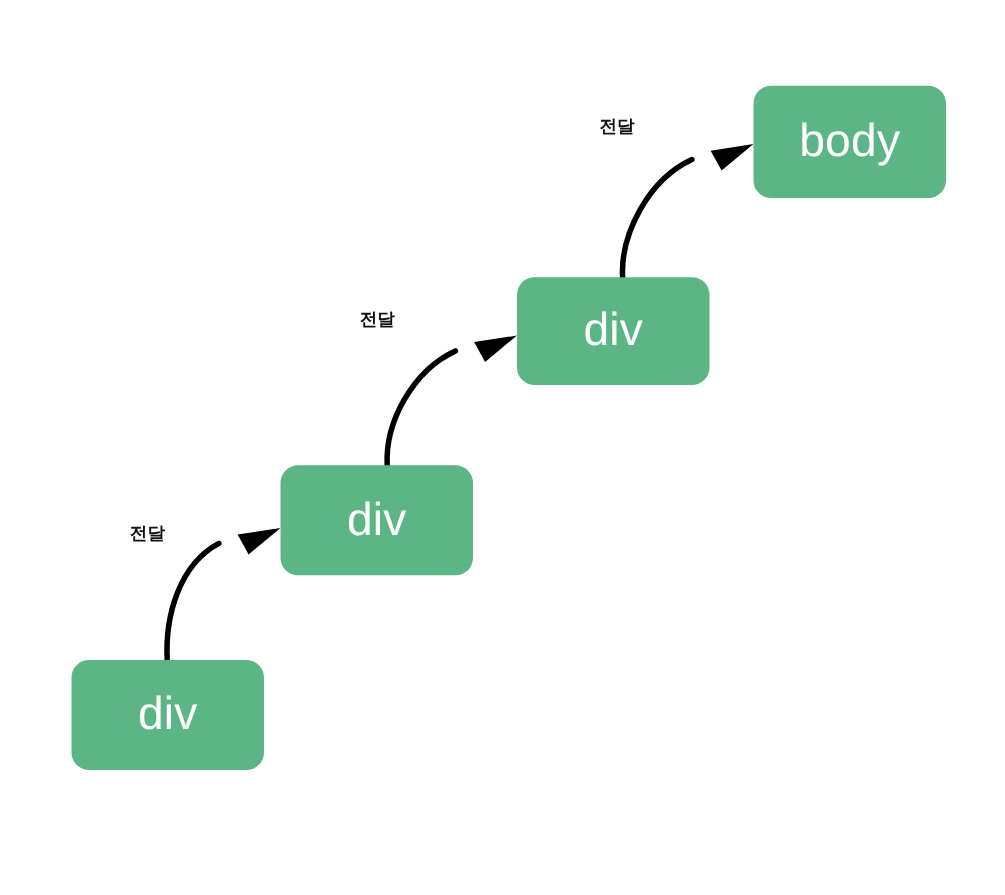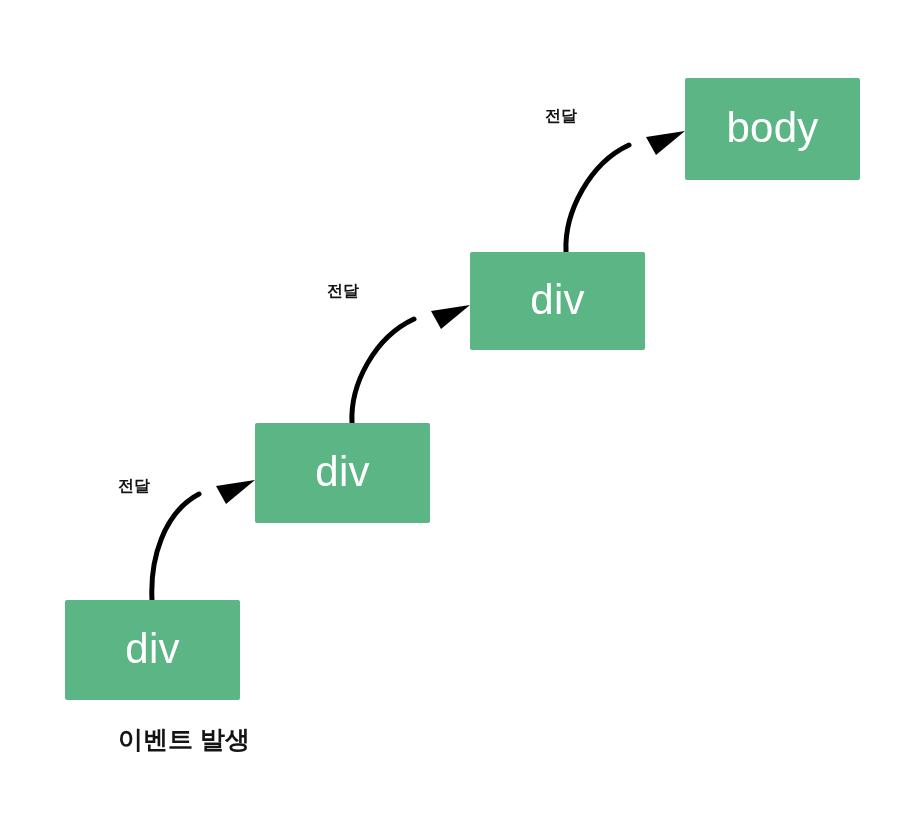--- a/index.html
+++ b/index.html
@@ -15,21 +15,21 @@
   }
   #diagram-root {
     position: relative;
     width: 914px;
     height: 814px;
     background: #ffffff;
   }
   .node-box {
     position: absolute;
     box-sizing: border-box;
-    border-radius: 2px;
+    border-radius: 16px;
     display: flex;
     align-items: center;
     justify-content: center;
     color: #ffffff;
     font-size: 42px;
     font-weight: 400;
     line-height: 1;
     letter-spacing: 0.2px;
     font-family: "Liberation Sans", "DejaVu Sans", sans-serif;
     user-select: none;
@@ -115,15 +115,14 @@
   <div class="node-box" style="left:65px; top:600px; width:175px; height:100px; background:#5cb585;">
     <span class="node-label">div</span>
   </div>
 
   <span class="edge-label" style="left:118px; top:478px;">전달</span>
 
   <span class="edge-label" style="left:327px; top:283px;">전달</span>
 
   <span class="edge-label" style="left:545px; top:108px;">전달</span>
 
-  <span class="caption-label" style="left:118px; top:727px;">이벤트 발생</span>
 
 </div>
 
 </body></html>

